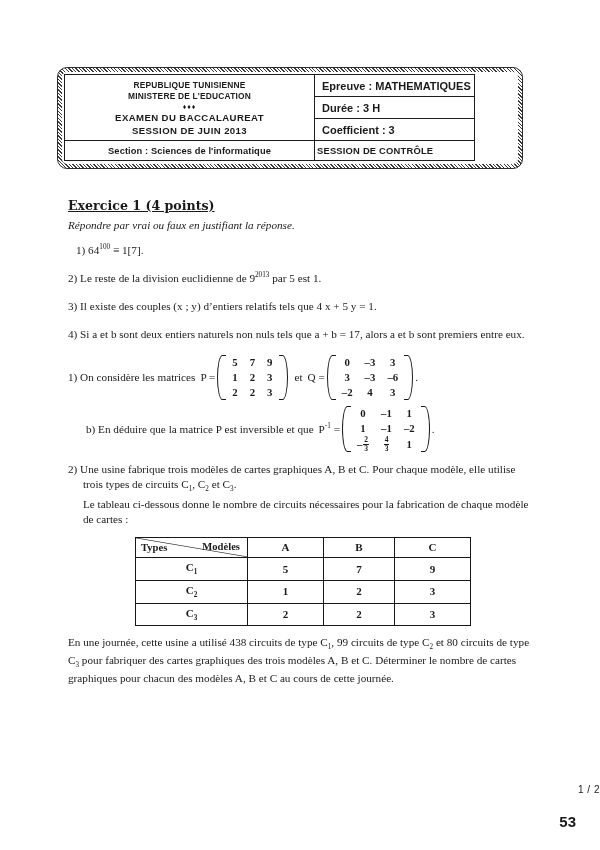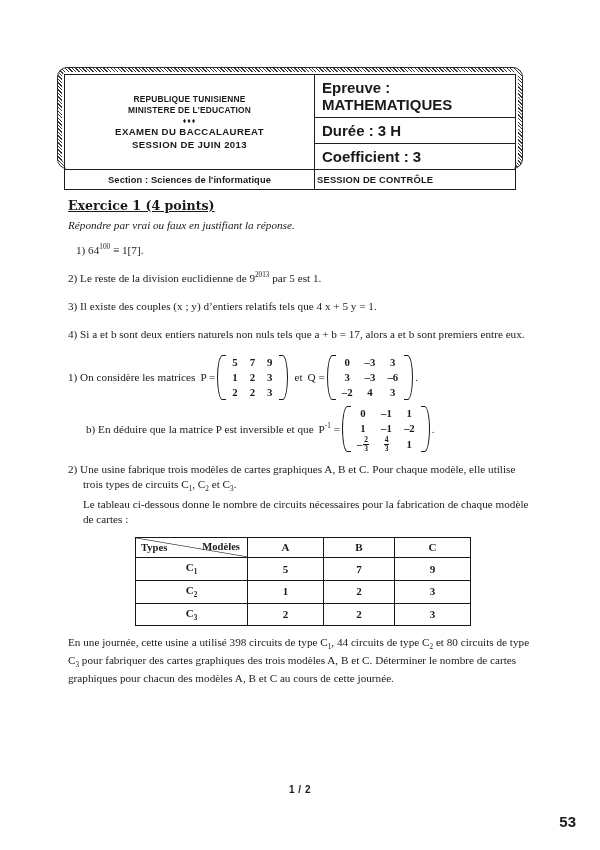--- a/index.html
+++ b/index.html
@@ -62,21 +62,21 @@
     font-family: Liberation Sans, sans-serif;
   }
   .cell-section {
     text-align: center;
     font-size: 9.3px; font-weight: bold;
     font-family: "DejaVu Serif", serif;
     padding: 4px 2px !important;
     letter-spacing: .1px;
   }
   .cell-right {
-    font-size: 15px;
+    font-size: 11px;
     padding: 4px 3px 4px 7px !important;
     font-family: "Liberation Serif", serif;
     font-weight: bold;
     height: 22px;
   }
   .cell-ctrl {
     text-align: left;
     font-size: 9.4px; font-weight: bold;
     font-family: "DejaVu Serif", serif;
     letter-spacing: .2px;
@@ -193,24 +193,24 @@
   td.corner .lbl-types {
     position: absolute; left: 5px; bottom: 2px;
     font-weight: bold; font-size: 10.6px;
   }
   td.rowhead { width: 112px; }
 
   
   .pagenum {
     position: absolute;
     left: 0; right: 0; top: 784px;
-    text-align: center;
+    text-align: right;
     font-family: "Liberation Sans", sans-serif;
     font-size: 10px;
-    font-weight: bold;
+    font-weight: normal;
     letter-spacing: .5px;
   }
   .cornernum {
     position: absolute;
     right: 24px; top: 813px;
     font-family: "Liberation Sans", sans-serif;
     font-size: 15px;
     font-weight: bold;
   }
 </style>
@@ -393,18 +393,18 @@
         <td class="rowhead"><span>C</span><sub>3</sub></td>
         <td>2</td>
         <td>2</td>
         <td>3</td>
       </tr>
     </tbody>
       </table>
   </div>
 
   <div class="q" style="margin-top:8px;">
-    <span>En une journée, cette usine a utilisé 398 circuits de type C</span><sub>1</sub><span>, 44 circuits de type C</span><sub>2</sub><span> et 80 circuits de type C</span><sub>3</sub><span> pour fabriquer des cartes graphiques des trois modèles A, B et C. Déterminer le nombre de cartes graphiques pour chacun des modèles A, B et C au cours de cette journée.</span>
+    <span>En une journée, cette usine a utilisé 438 circuits de type C</span><sub>1</sub><span>, 99 circuits de type C</span><sub>2</sub><span> et 80 circuits de type C</span><sub>3</sub><span> pour fabriquer des cartes graphiques des trois modèles A, B et C. Déterminer le nombre de cartes graphiques pour chacun des modèles A, B et C au cours de cette journée.</span>
   </div>
 </div>
 
 <div class="pagenum">1 / 2</div>
 <div class="cornernum">53</div>
 
 </body></html>

